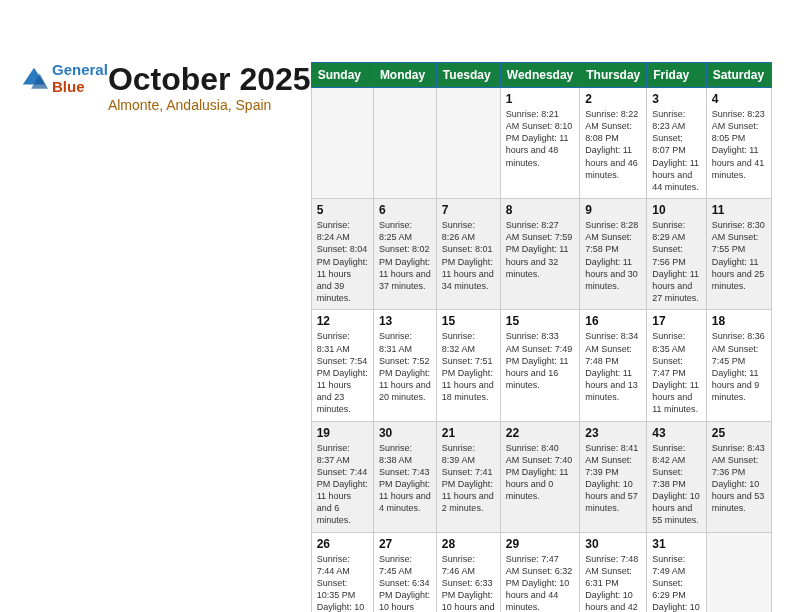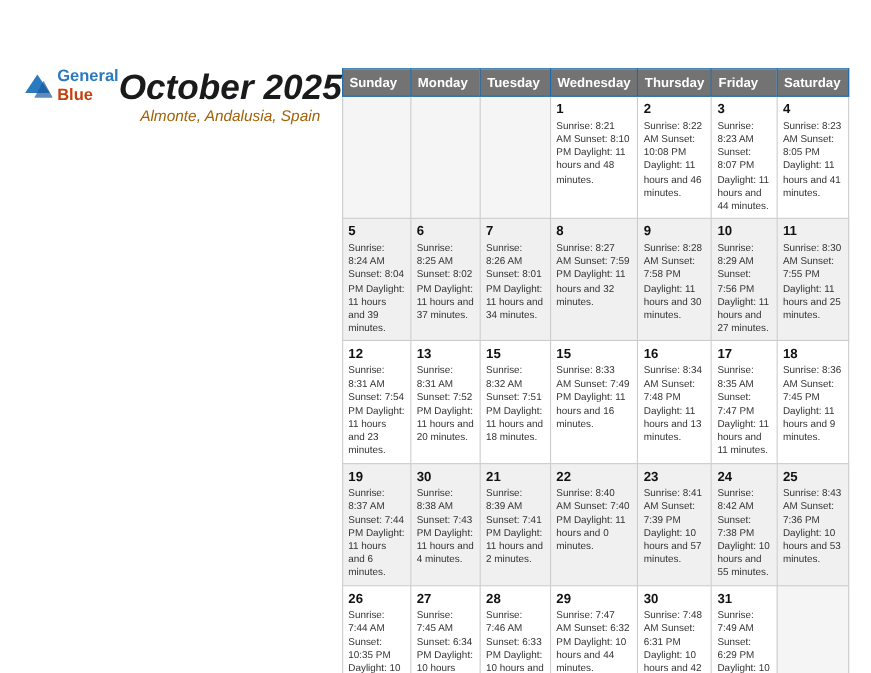--- a/index.html
+++ b/index.html
@@ -36,40 +36,39 @@
       line-height: 1.1;
     }
     .logo-text span {
       color: #2a7abf;
     }
     .logo-icon {
       width: 28px;
       height: 28px;
     }
     .title-block {
-      text-align: center;
-      font-style: italic;
+      text-align: left;
     }
     .calendar-title {
       font-size: 32px;
       font-weight: bold;
       color: #1a1a1a;
       line-height: 1.1;
     }
     .calendar-subtitle {
       font-size: 14px;
       color: #a16207;
     }
     .calendar-table {
       width: 100%;
       border-collapse: collapse;
       flex: 1;
     }
     .calendar-table th {
-      background: #737373;
+      background: #15803d;
       color: #fff;
       font-size: 12px;
       font-weight: bold;
       padding: 5px 6px;
       text-align: left;
       border: 1px solid #1e6aaa;
     }
     .calendar-table td {
       border: 1px solid #ccc;
       vertical-align: top;
@@ -141,21 +140,21 @@
           <td>
             <span class="day-number">1</span>
             <div class="day-info">Sunrise: 8:21 AM
 Sunset: 8:10 PM
 Daylight: 11 hours
 and 48 minutes.</div>
           </td>
           <td>
             <span class="day-number">2</span>
             <div class="day-info">Sunrise: 8:22 AM
-Sunset: 10:08 PM
+Sunset: 8:08 PM
 Daylight: 11 hours
 and 46 minutes.</div>
           </td>
           <td>
             <span class="day-number">3</span>
             <div class="day-info">Sunrise: 8:23 AM
 Sunset: 8:07 PM
 Daylight: 11 hours
 and 44 minutes.</div>
           </td>
@@ -299,21 +298,21 @@
 and 0 minutes.</div>
           </td>
           <td>
             <span class="day-number">23</span>
             <div class="day-info">Sunrise: 8:41 AM
 Sunset: 7:39 PM
 Daylight: 10 hours
 and 57 minutes.</div>
           </td>
           <td>
-            <span class="day-number">24</span>
+            <span class="day-number">43</span>
             <div class="day-info">Sunrise: 8:42 AM
 Sunset: 7:38 PM
 Daylight: 10 hours
 and 55 minutes.</div>
           </td>
           <td>
             <span class="day-number">25</span>
             <div class="day-info">Sunrise: 8:43 AM
 Sunset: 7:36 PM
 Daylight: 10 hours

